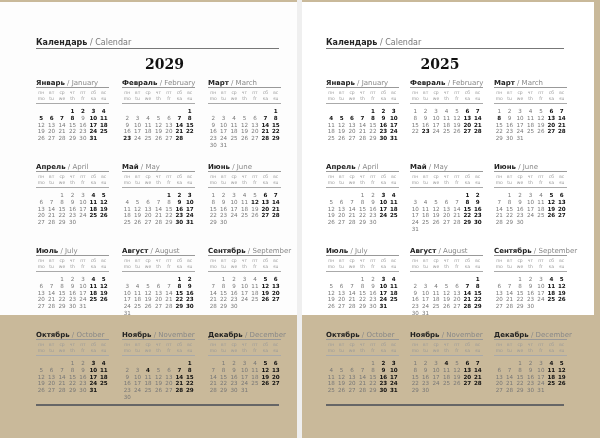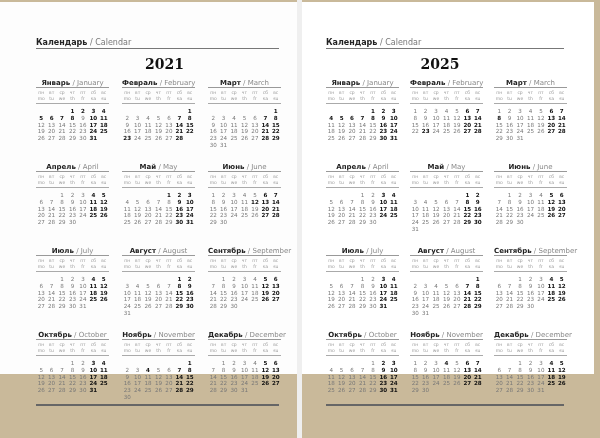--- a/index.html
+++ b/index.html
@@ -1,34 +1,34 @@
 <!DOCTYPE html>
 <html><head>
 <meta charset="utf-8">
 <style>
   * { box-sizing: border-box; margin: 0; padding: 0; }
   html, body { width: 600px; height: 438px; overflow: hidden; }
   body { background: #c9b99a; font-family: "DejaVu Sans", sans-serif; position: relative; }
-  .page { position: absolute; top: 2px; height: 372px; background: #ffffff; }
+  .page { position: absolute; top: 2px; height: 313px; background: #ffffff; }
   .page.left { left: 0; width: 297px; background: #fdfdfd; }
   .page.right { left: 302px; width: 292px; background: #ffffff; }
   .gutter { position: absolute; left: 297px; top: 0; width: 5px; height: 438px; background: #efefef; }
   .section-title { position: absolute; left: 36px; top: 36px; font-size: 8px; color: #222; }
   .page.right .section-title { left: 24px; }
   .section-title .en { color: #777; }
   .section-title .ru { font-weight: bold; }
   .rule { position: absolute; left: 36px; right: 18px; top: 46px; height: 1px; background: #777; }
   .page.right .rule { left: 24px; right: 30px; }
   .year { position: absolute; top: 54px; width: 100%; text-align: center; font-family: "DejaVu Serif", serif; font-weight: bold; font-size: 14px; color: #111; }
   .page.left .year { left: 16px; }
   .page.right .year { left: -8px; }
   .grid { position: absolute; left: 36px; top: 76px; display: grid; grid-template-columns: repeat(3, 73px); column-gap: 13px; row-gap: 0; }
   .page.right .grid { left: 24px; column-gap: 11px; }
   .month { height: 84px; }
-  .mtitle { text-align: center; font-size: 7px; color: #333; height: 10px; line-height: 10px; border-bottom: 1px solid #999; margin-bottom: 2px; white-space: nowrap; }
+  .mtitle { font-size: 7px; color: #333; height: 10px; line-height: 10px; border-bottom: 1px solid #999; margin-bottom: 2px; white-space: nowrap; }
   .mtitle .ru { font-weight: bold; color: #222; }
   .mtitle .sep, .mtitle .en { color: #888; }
   .wd { display: grid; grid-template-columns: repeat(7, 1fr); font-size: 4.5px; color: #999; text-align: center; line-height: 6px; }
   .wdline { height: 1px; background: #aaa; margin: 1px 0 4px; }
   .days { display: grid; grid-template-columns: repeat(7, 1fr); font-size: 5.6px; color: #777; text-align: center; line-height: 6.8px; }
   .days span.b { color: #111; font-weight: bold; }
   .bottom-rule { position: absolute; left: 36px; right: 18px; top: 402px; height: 2px; background: #666; }
   .page.right .bottom-rule { left: 24px; right: 30px; }
 </style>
 </head>
@@ -36,21 +36,21 @@
 
 <div class="gutter"></div>
 
 <div class="page left">
   <div class="section-title">
     <span class="ru">Календарь</span>
     <span class="en">/</span>
     <span class="en">Calendar</span>
   </div>
   <div class="rule"></div>
-  <div class="year">2021</div>
+  <div class="year">2029</div>
   <div class="grid">
       <div class="month">
         <div class="mtitle"><span class="ru">Январь</span> <span class="sep">/</span> <span class="en">January</span></div>
         <div class="wd">
           <span>пн</span>
           <span>вт</span>
           <span>ср</span>
           <span>чт</span>
           <span>пт</span>
           <span>сб</span>

